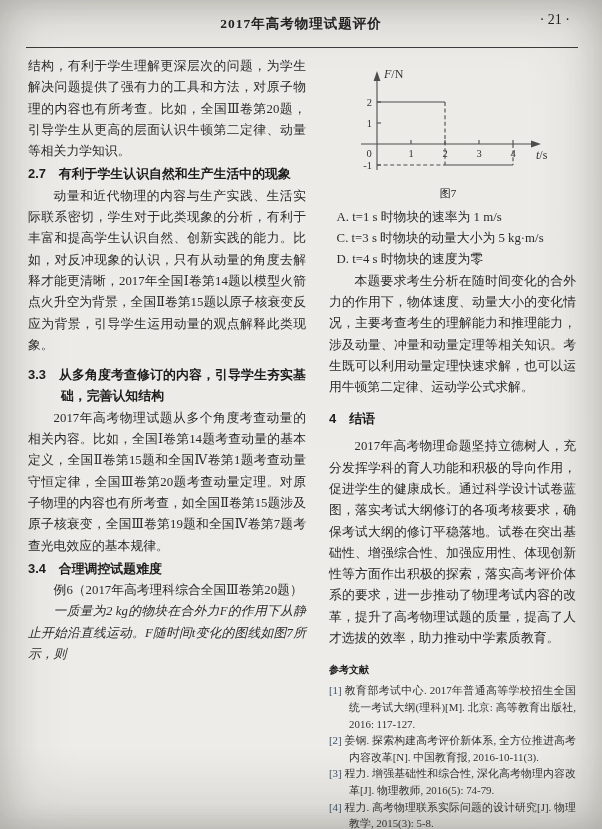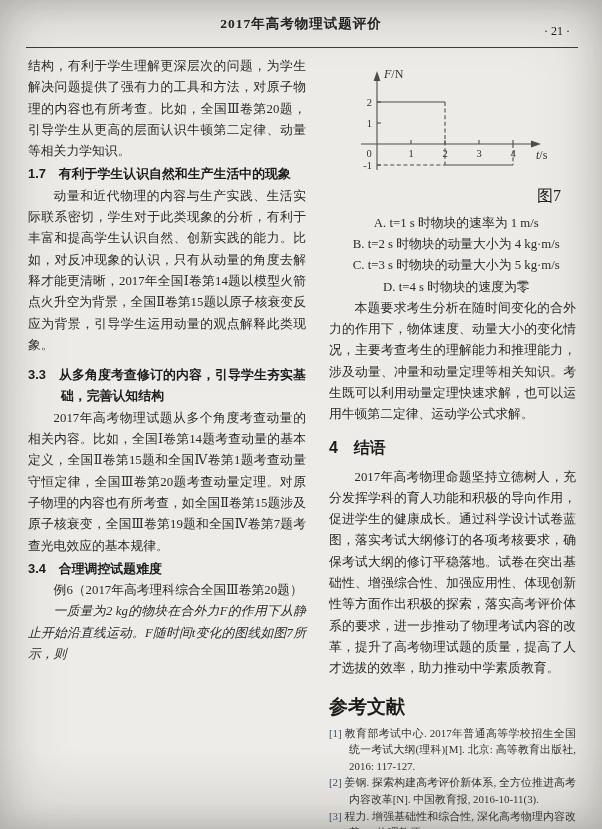--- a/index.html
+++ b/index.html
@@ -4,56 +4,56 @@
 <style>
   html,body{margin:0;padding:0;background:#9f9e9b;}
   .page{
     position:relative;width:602px;height:829px;margin:0 auto;overflow:hidden;
     background:linear-gradient(180deg,#e2e1dd 0%,#ecebe7 6%,#edece8 90%,#e0dfdb 100%);
     box-shadow:inset 0 0 70px rgba(60,58,52,.18), inset 12px 0 28px rgba(60,58,52,.10), inset -12px 0 28px rgba(60,58,52,.10);
     font-family:"Liberation Serif","DejaVu Serif",serif;color:#2b2b2b;
   }
   .header{position:relative;height:30px;padding-top:14px;text-align:center;}
   .header-title{font-size:13.5px;font-weight:bold;letter-spacing:1px;color:#222;}
-  .header-page{position:absolute;right:32px;top:24px;font-size:12px;color:#222;font-family:Liberation Serif, serif;}
+  .header-page{position:absolute;right:32px;top:12px;font-size:14px;color:#222;font-family:Liberation Serif, serif;}
   .header-rule{margin:3px 24px 0 26px;border-bottom:1.6px solid #3a3a3a;}
   .columns{display:flex;gap:23px;padding:8px 26px 0 28px;}
   .col-left{width:279px;}
   .col-right{width:248px;}
   .para{font-size:12.8px;line-height:21.3px;text-align:justify;text-indent:2em;margin:0;}
   .para.noindent{text-indent:0;}
   .para.kai{font-style:italic;}
   .sec-h{font-family:"Liberation Sans","DejaVu Sans",sans-serif;font-weight:bold;font-size:12.9px;line-height:21.3px;color:#1c1c1c;margin:1px 0;text-align:justify;}
   .sec-h.hang{padding-left:2.55em;text-indent:-2.55em;margin-top:8px;}
-  .big-h{font-family:"Liberation Sans","DejaVu Sans",sans-serif;font-weight:bold;font-size:16px;color:#1c1c1c;margin:12px 0 8px 0;}
+  .big-h{font-family:"Liberation Sans","DejaVu Sans",sans-serif;font-weight:bold;font-size:13px;color:#1c1c1c;margin:12px 0 8px 0;}
   .figure-wrap{padding:2px 0 0 6px;}
-  .figure-caption{font-size:16px;text-align:right;width:226px;margin:0 0 6px 0;color:#222;}
+  .figure-caption{font-size:11px;text-align:center;width:226px;margin:0 0 6px 0;color:#222;}
   .axlbl{font-family:"Liberation Serif","DejaVu Serif",serif;font-size:12px;fill:#333;}
   .ticklbl{font-family:"Liberation Serif","DejaVu Serif",serif;font-size:10.5px;fill:#333;}
-  .opt{font-size:12.8px;line-height:21.2px;padding-left:.6em;text-align:center;}
-  .refs-h{font-family:Liberation Mono, monospace;font-weight:bold;font-size:19px;color:#1c1c1c;margin:14px 0 5px 0;}
+  .opt{font-size:12.8px;line-height:21.2px;padding-left:.6em;text-align:left;}
+  .refs-h{font-family:Liberation Mono, monospace;font-weight:bold;font-size:10px;color:#1c1c1c;margin:14px 0 5px 0;}
   .ref{font-size:10.9px;line-height:16.6px;text-align:justify;padding-left:1.85em;text-indent:-1.85em;color:#333;}
   .refno{color:#39506e;}
 </style>
 </head>
 <body>
 
 <div class="page">
 
   <div class="header">
     <span class="header-title">2017年高考物理试题评价</span>
     <span class="header-page">· 21 ·</span>
   </div>
   <div class="header-rule"></div>
 
   <div class="columns">
 
     <div class="col-left">
       <p class="para noindent">结构，有利于学生理解更深层次的问题，为学生解决问题提供了强有力的工具和方法，对原子物理的内容也有所考查。比如，全国Ⅲ卷第20题，引导学生从更高的层面认识牛顿第二定律、动量等相关力学知识。</p>
-      <div class="sec-h">1.7　有利于学生认识自然和生产生活中的现象</div>
+      <div class="sec-h">2.7　有利于学生认识自然和生产生活中的现象</div>
       <p class="para">动量和近代物理的内容与生产实践、生活实际联系密切，学生对于此类现象的分析，有利于丰富和提高学生认识自然、创新实践的能力。比如，对反冲现象的认识，只有从动量的角度去解释才能更清晰，2017年全国Ⅰ卷第14题以模型火箭点火升空为背景，全国Ⅱ卷第15题以原子核衰变反应为背景，引导学生运用动量的观点解释此类现象。</p>
       <div class="sec-h hang">3.3　从多角度考查修订的内容，引导学生夯实基础，完善认知结构</div>
       <p class="para">2017年高考物理试题从多个角度考查动量的相关内容。比如，全国Ⅰ卷第14题考查动量的基本定义，全国Ⅱ卷第15题和全国Ⅳ卷第1题考查动量守恒定律，全国Ⅲ卷第20题考查动量定理。对原子物理的内容也有所考查，如全国Ⅱ卷第15题涉及原子核衰变，全国Ⅲ卷第19题和全国Ⅳ卷第7题考查光电效应的基本规律。</p>
       <div class="sec-h">3.4　合理调控试题难度</div>
       <p class="para">例6（2017年高考理科综合全国Ⅲ卷第20题）</p>
       <p class="para kai">一质量为2 kg的物块在合外力F的作用下从静止开始沿直线运动。F随时间t变化的图线如图7所示，则</p>
     </div>
 
     <div class="col-right">
       <div class="figure-wrap">
@@ -83,21 +83,20 @@
               <line x1="110" y1="44" x2="110" y2="107" stroke="#4c4c4c" stroke-width="1.1" stroke-dasharray="4 2.6"></line>
               <line x1="110" y1="107" x2="178" y2="107" stroke="#4c4c4c" stroke-width="1.1"></line>
               <line x1="42" y1="107" x2="110" y2="107" stroke="#4c4c4c" stroke-width="1.1" stroke-dasharray="4 2.6"></line>
               <line x1="178" y1="86" x2="178" y2="107" stroke="#4c4c4c" stroke-width="1.1" stroke-dasharray="4 2.6"></line>
             </svg></div>
         <div class="figure-caption">图7</div>
       </div>
 
       <div>
           <div class="opt">A. t=1 s 时物块的速率为 1 m/s</div>
-          <div class="opt">B. t=2 s 时物块的动量大小为 4 kg·m/s</div>
           <div class="opt">C. t=3 s 时物块的动量大小为 5 kg·m/s</div>
           <div class="opt">D. t=4 s 时物块的速度为零</div>
         </div>
 
       <p class="para">本题要求考生分析在随时间变化的合外力的作用下，物体速度、动量大小的变化情况，主要考查考生的理解能力和推理能力，涉及动量、冲量和动量定理等相关知识。考生既可以利用动量定理快速求解，也可以运用牛顿第二定律、运动学公式求解。</p>
 
       <div class="big-h">4　结语</div>
       <p class="para">2017年高考物理命题坚持立德树人，充分发挥学科的育人功能和积极的导向作用，促进学生的健康成长。通过科学设计试卷蓝图，落实考试大纲修订的各项考核要求，确保考试大纲的修订平稳落地。试卷在突出基础性、增强综合性、加强应用性、体现创新性等方面作出积极的探索，落实高考评价体系的要求，进一步推动了物理考试内容的改革，提升了高考物理试题的质量，提高了人才选拔的效率，助力推动中学素质教育。</p>
 
       <div class="refs-h">参考文献</div>

